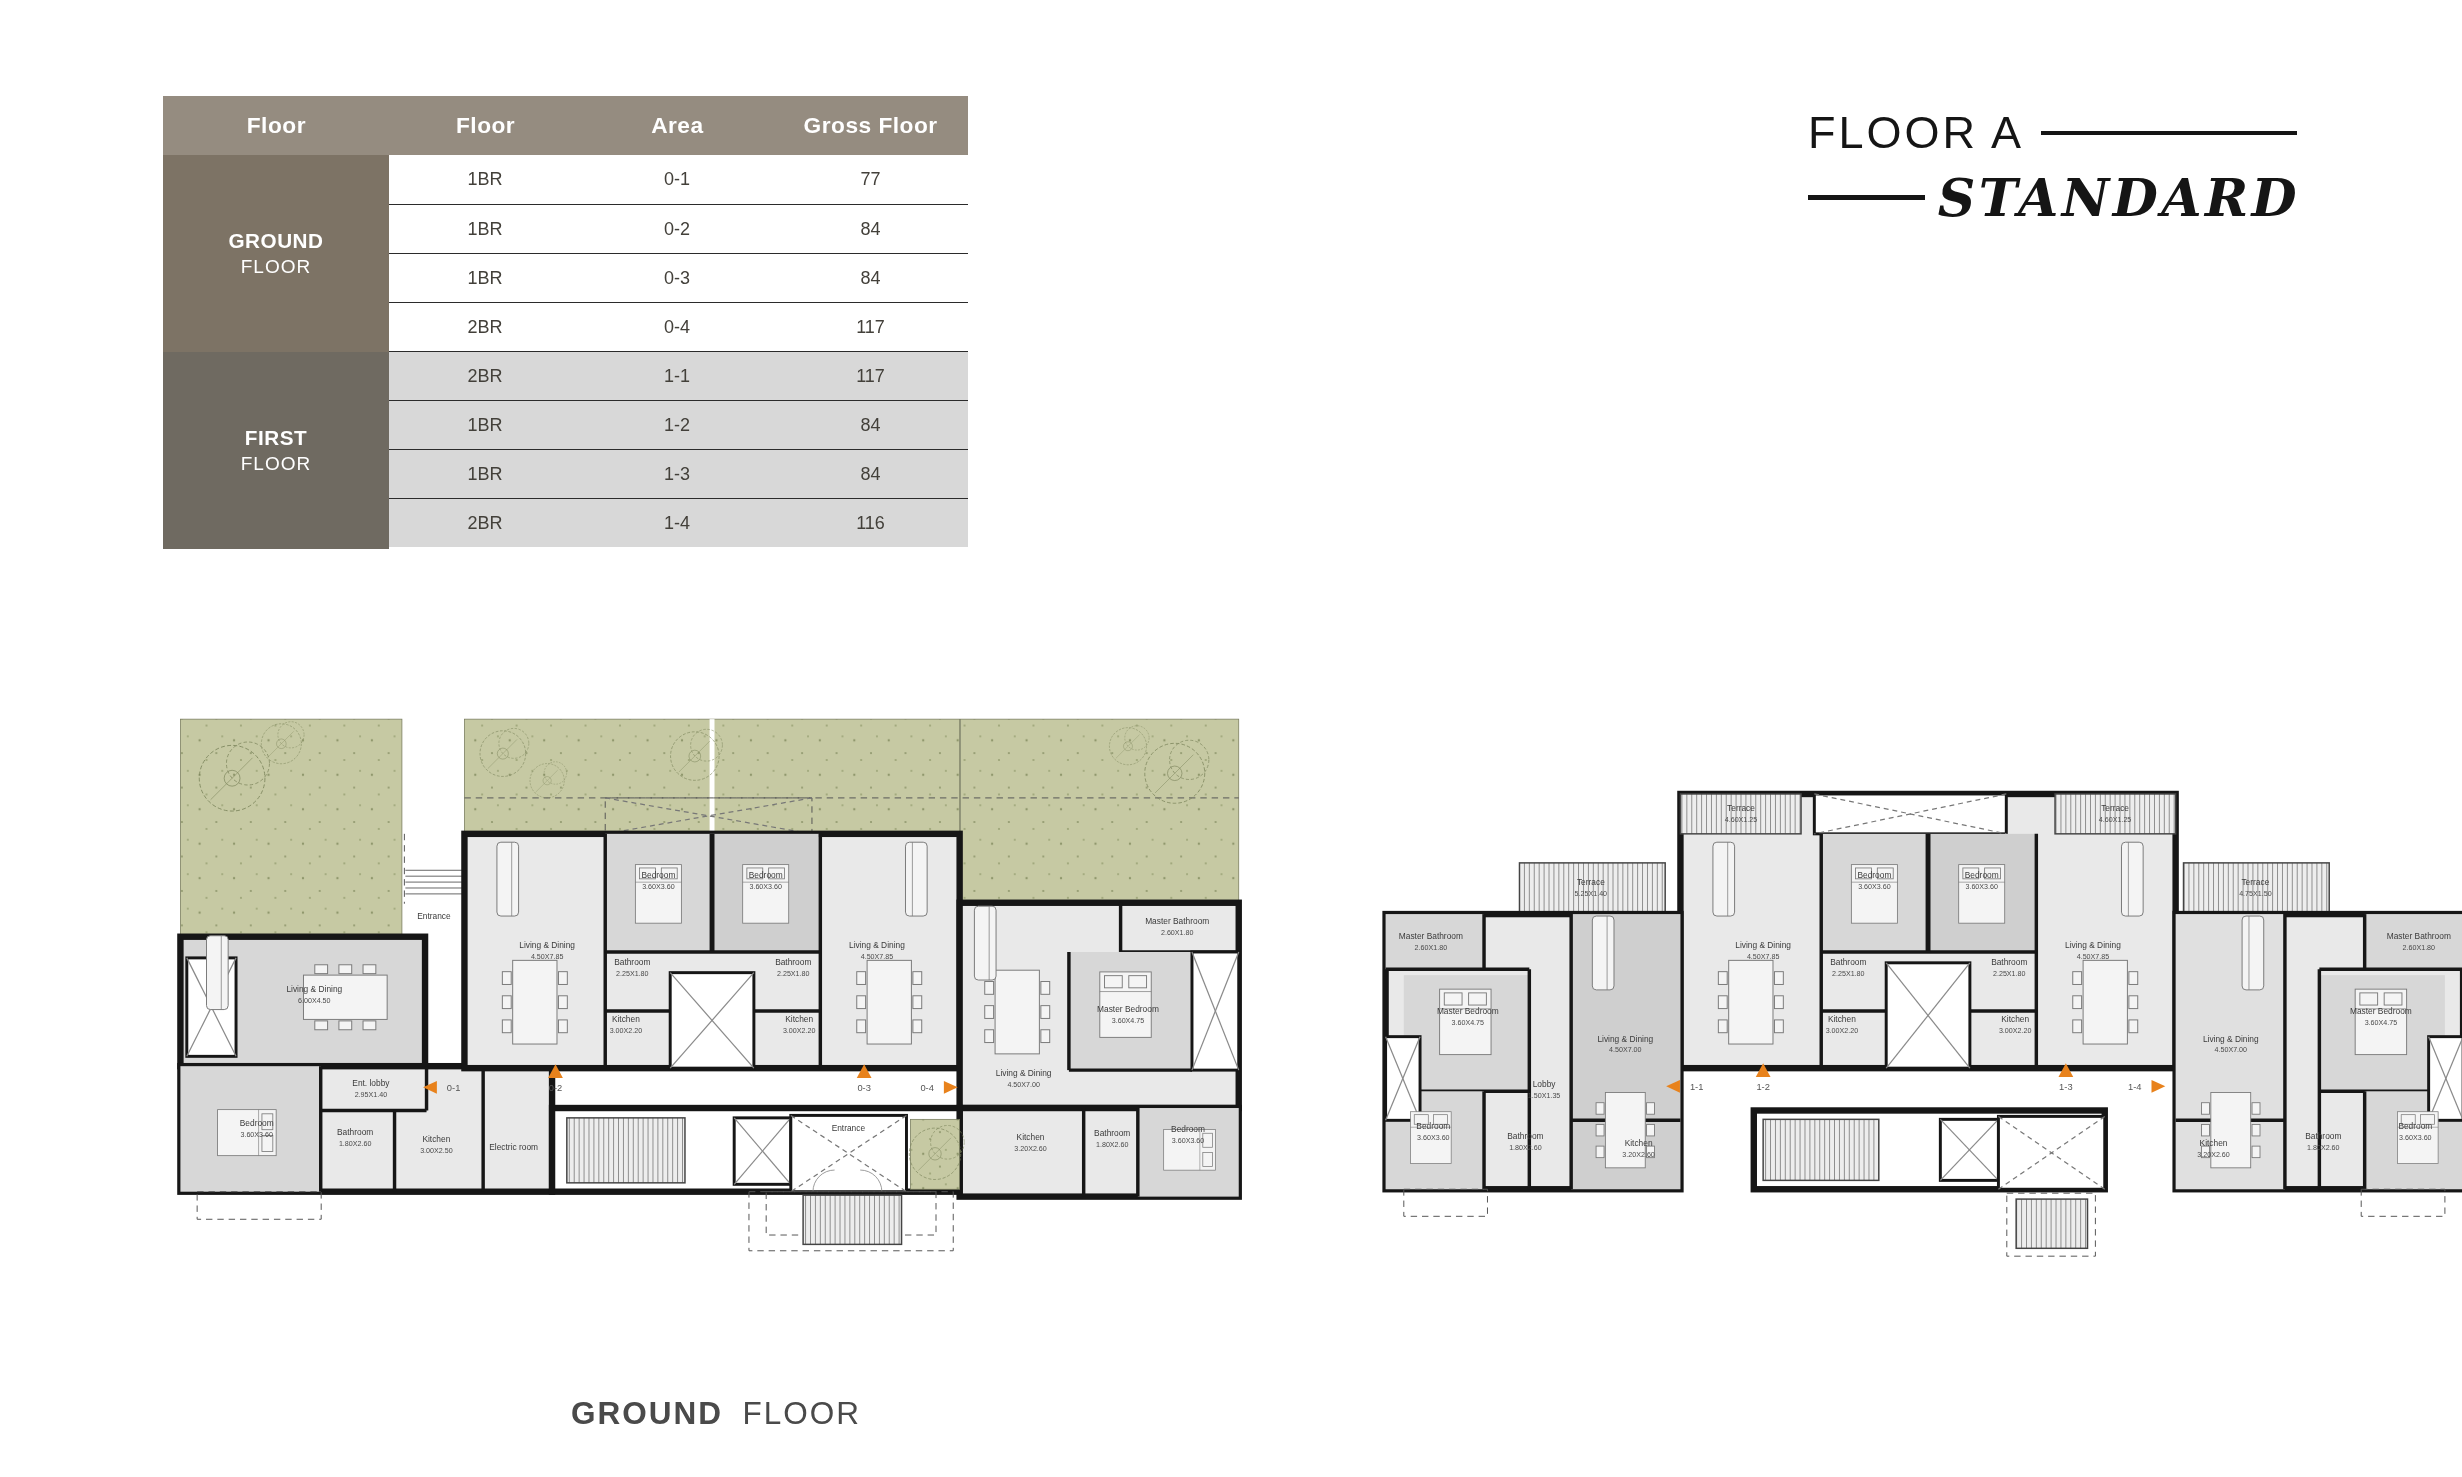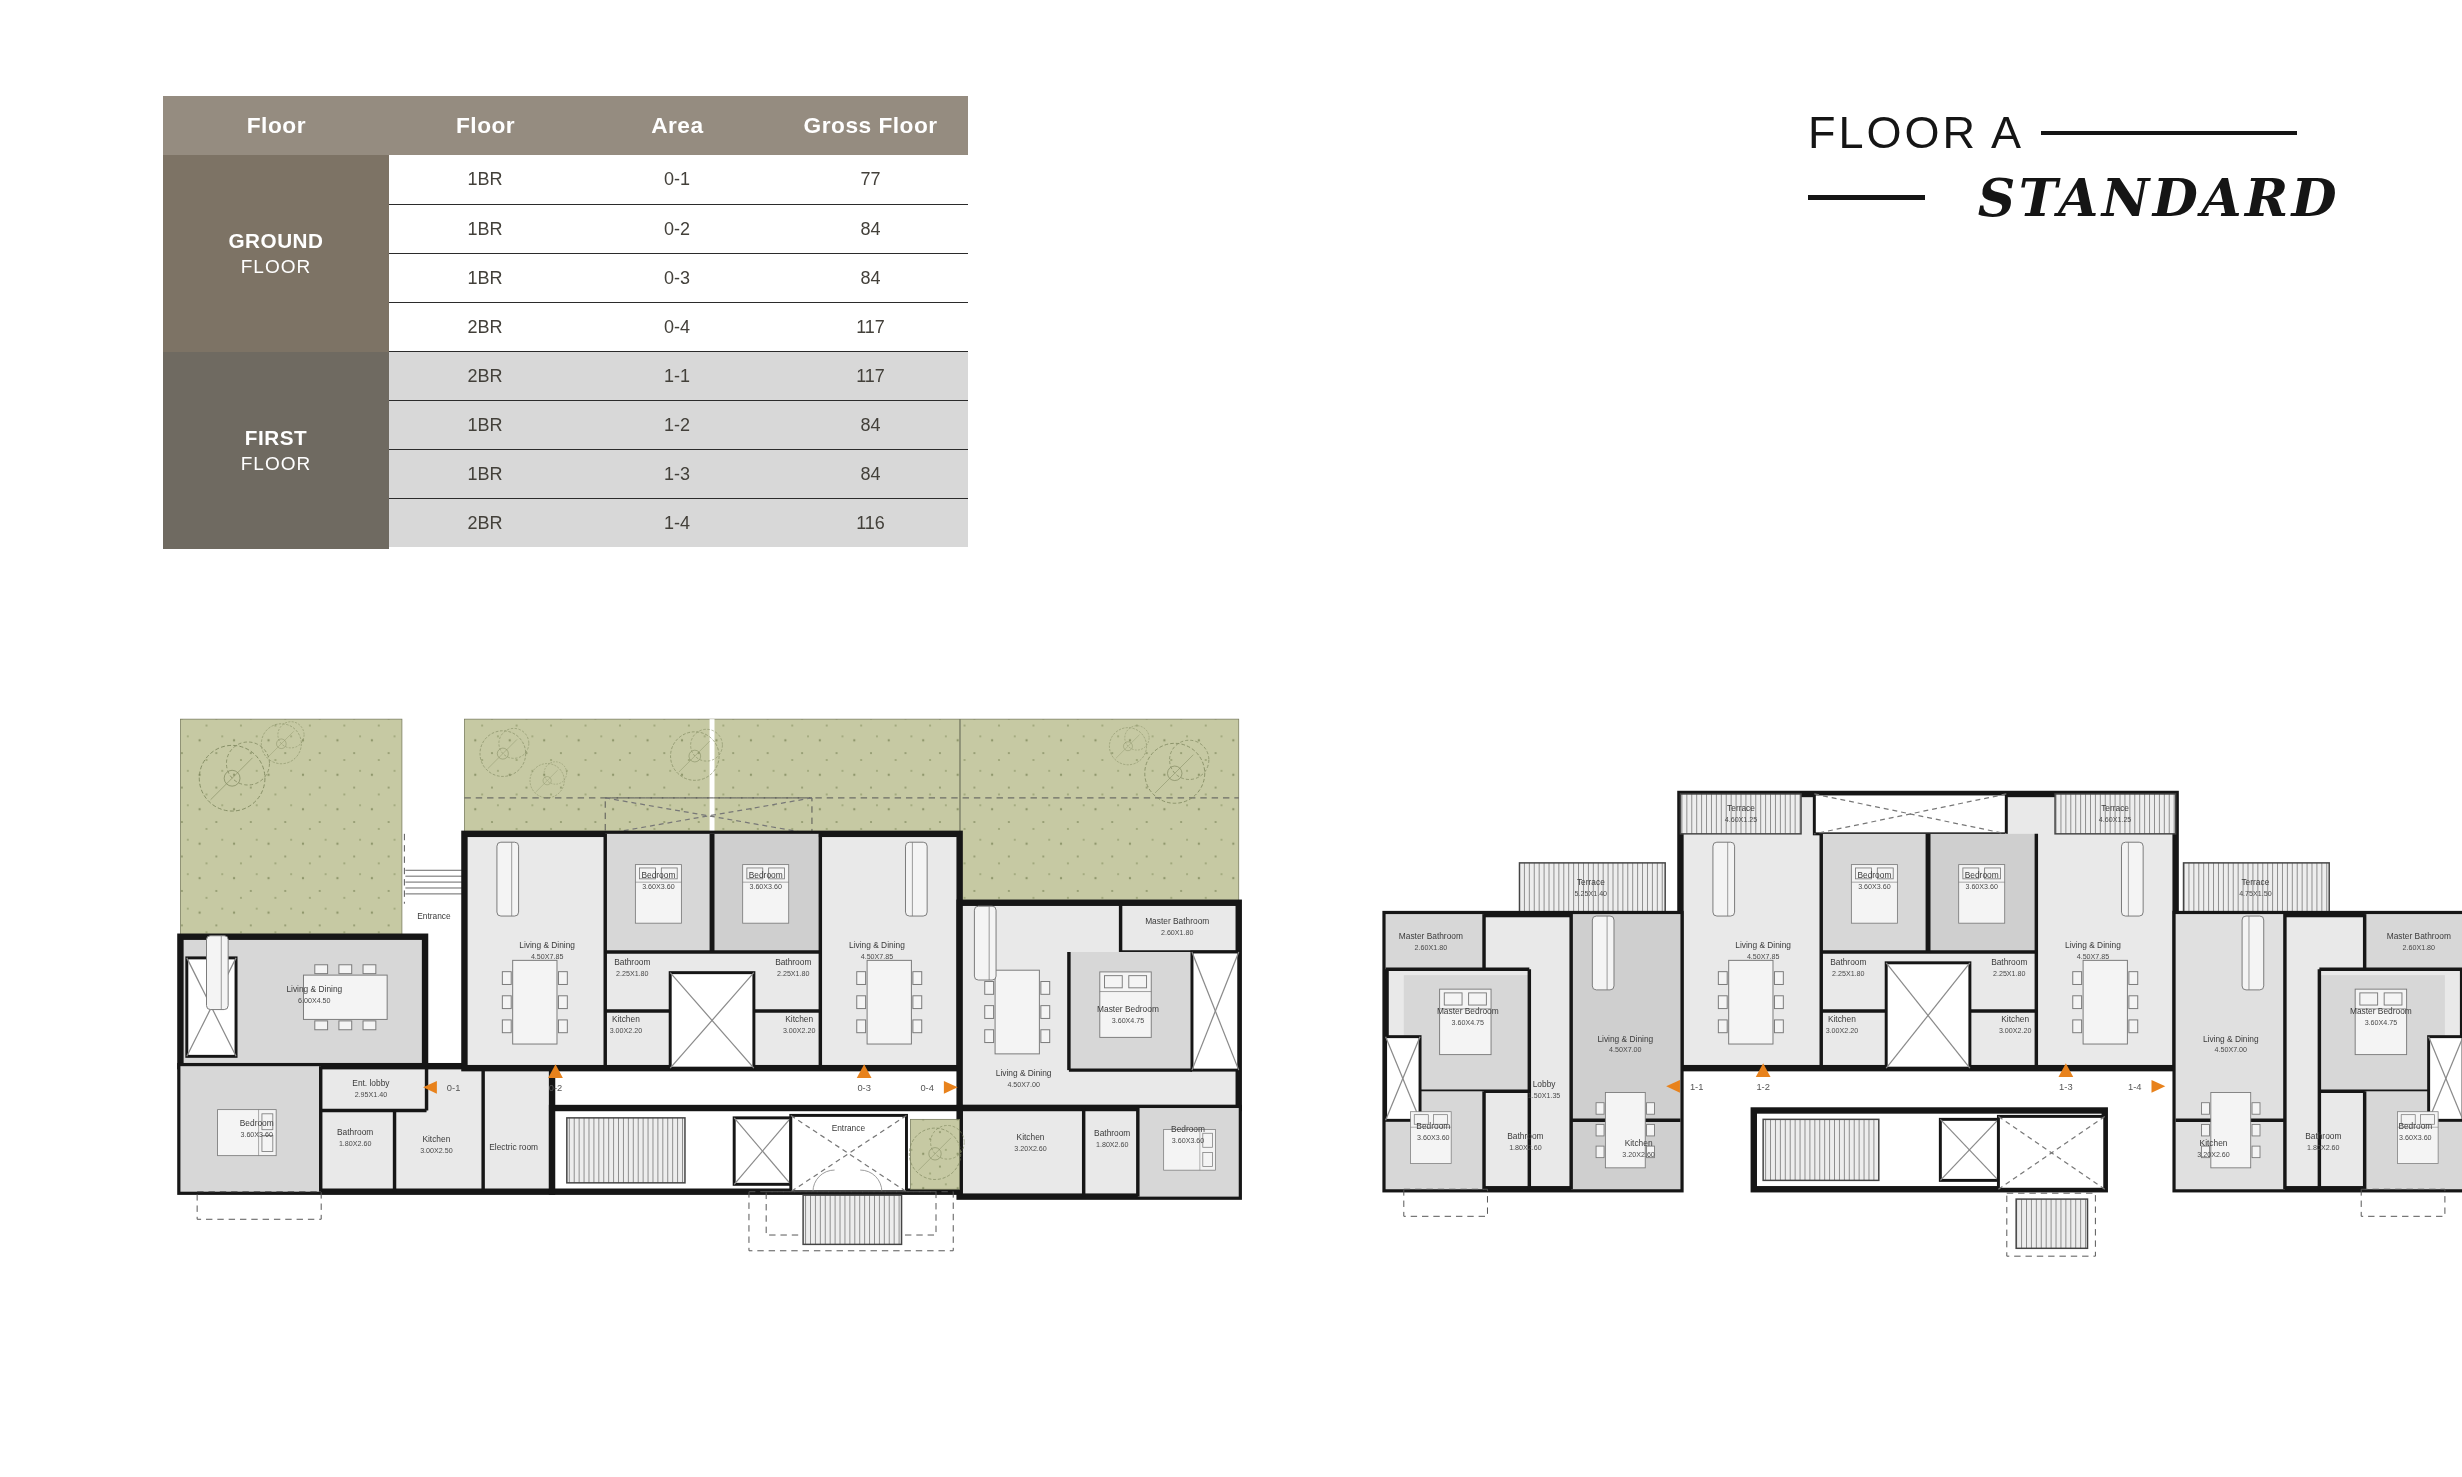--- a/index.html
+++ b/index.html
@@ -28,21 +28,21 @@
   .trow .ct{width:192px;} .trow .cu{width:192px;} .trow .ca{width:195px;}
 
   
   .type-title{position:absolute;left:1808px;top:107px;color:#151515;}
   .t-row{display:flex;align-items:center;}
   .type-a{font-size:45px;font-weight:500;letter-spacing:3px;white-space:nowrap;}
   .rule{background:#151515;height:4.4px;}
   .rule.r1{width:256px;margin-left:16.7px;}
   .rule.r2{width:117px;margin-right:12.8px;}
   .standard{font-family:"DejaVu Serif","Liberation Serif",serif;font-style:italic;font-weight:700;
-            font-size:52px;letter-spacing:3.4px;white-space:nowrap;margin-left:40px;}
+            font-size:52px;letter-spacing:3.4px;white-space:nowrap;}
   .t-row.second{margin-top:7.9px;}
 
   
   .plan-caption{position:absolute;width:492px;text-align:center;top:1395px;
                 font-size:31.5px;color:#4a4a4a;letter-spacing:2px;white-space:nowrap;}
   .plan-caption .cb{font-weight:700;}
   .plan-caption .cl{font-weight:400;margin-left:8.9px;}
   .cap-ground{left:470px;}
   .cap-first{left:1667px;}
 
@@ -483,15 +483,19 @@
         <path d="M621,778 L621,804 L593,791 Z" class="arrow"></path>
         <text x="790" y="798" class="marker-label">1-2</text>
         <path d="M775,772 L805,772 L790,744 Z" class="arrow"></path>
         <text x="1405" y="798" class="marker-label">1-3</text>
         <path d="M1390,772 L1420,772 L1405,744 Z" class="arrow"></path>
         <text x="1545" y="798" class="marker-label">1-4</text>
         <path d="M1579,778 L1579,804 L1607,791 Z" class="arrow"></path>
       </g>
   </svg>
 
+  <div class="plan-caption cap-ground">
+    <span class="cb">GROUND</span>
+    <span class="cl">FLOOR</span>
+  </div>
 
 </div>
 
 
 </body></html>

